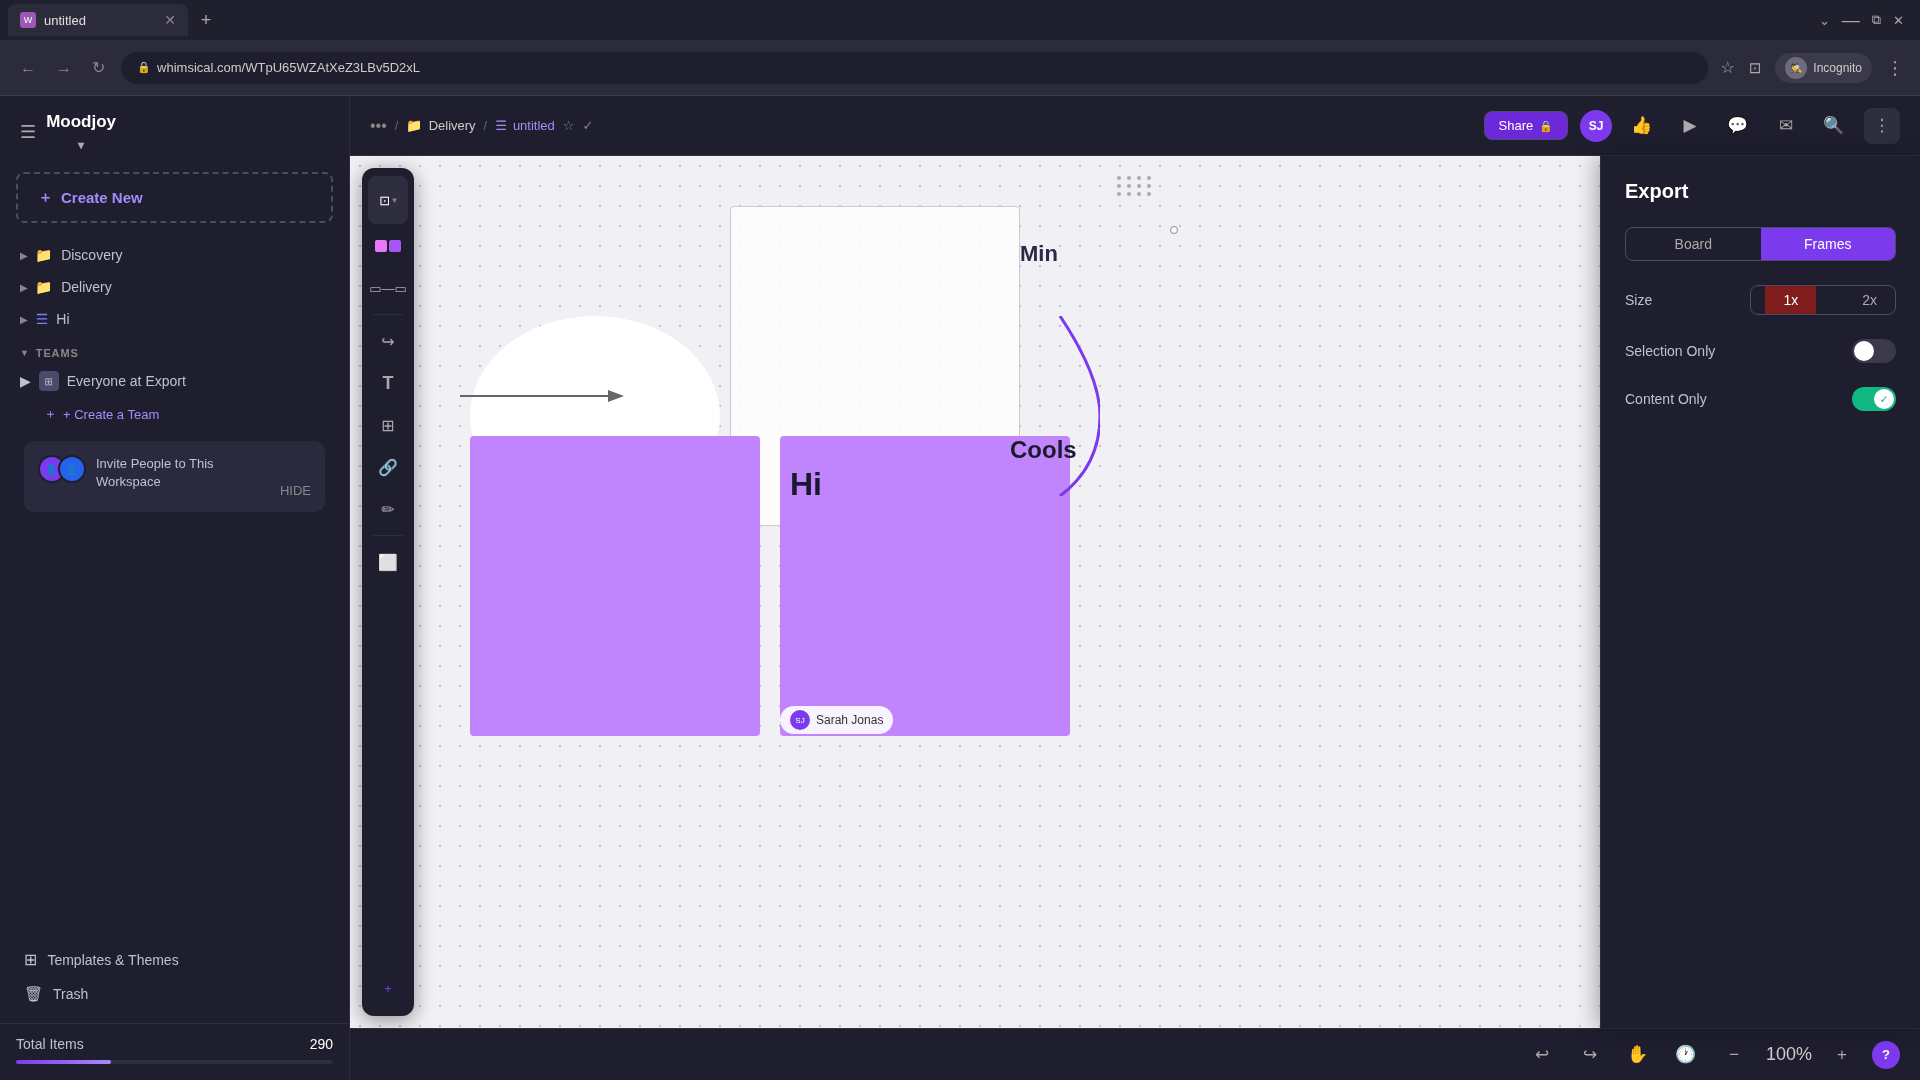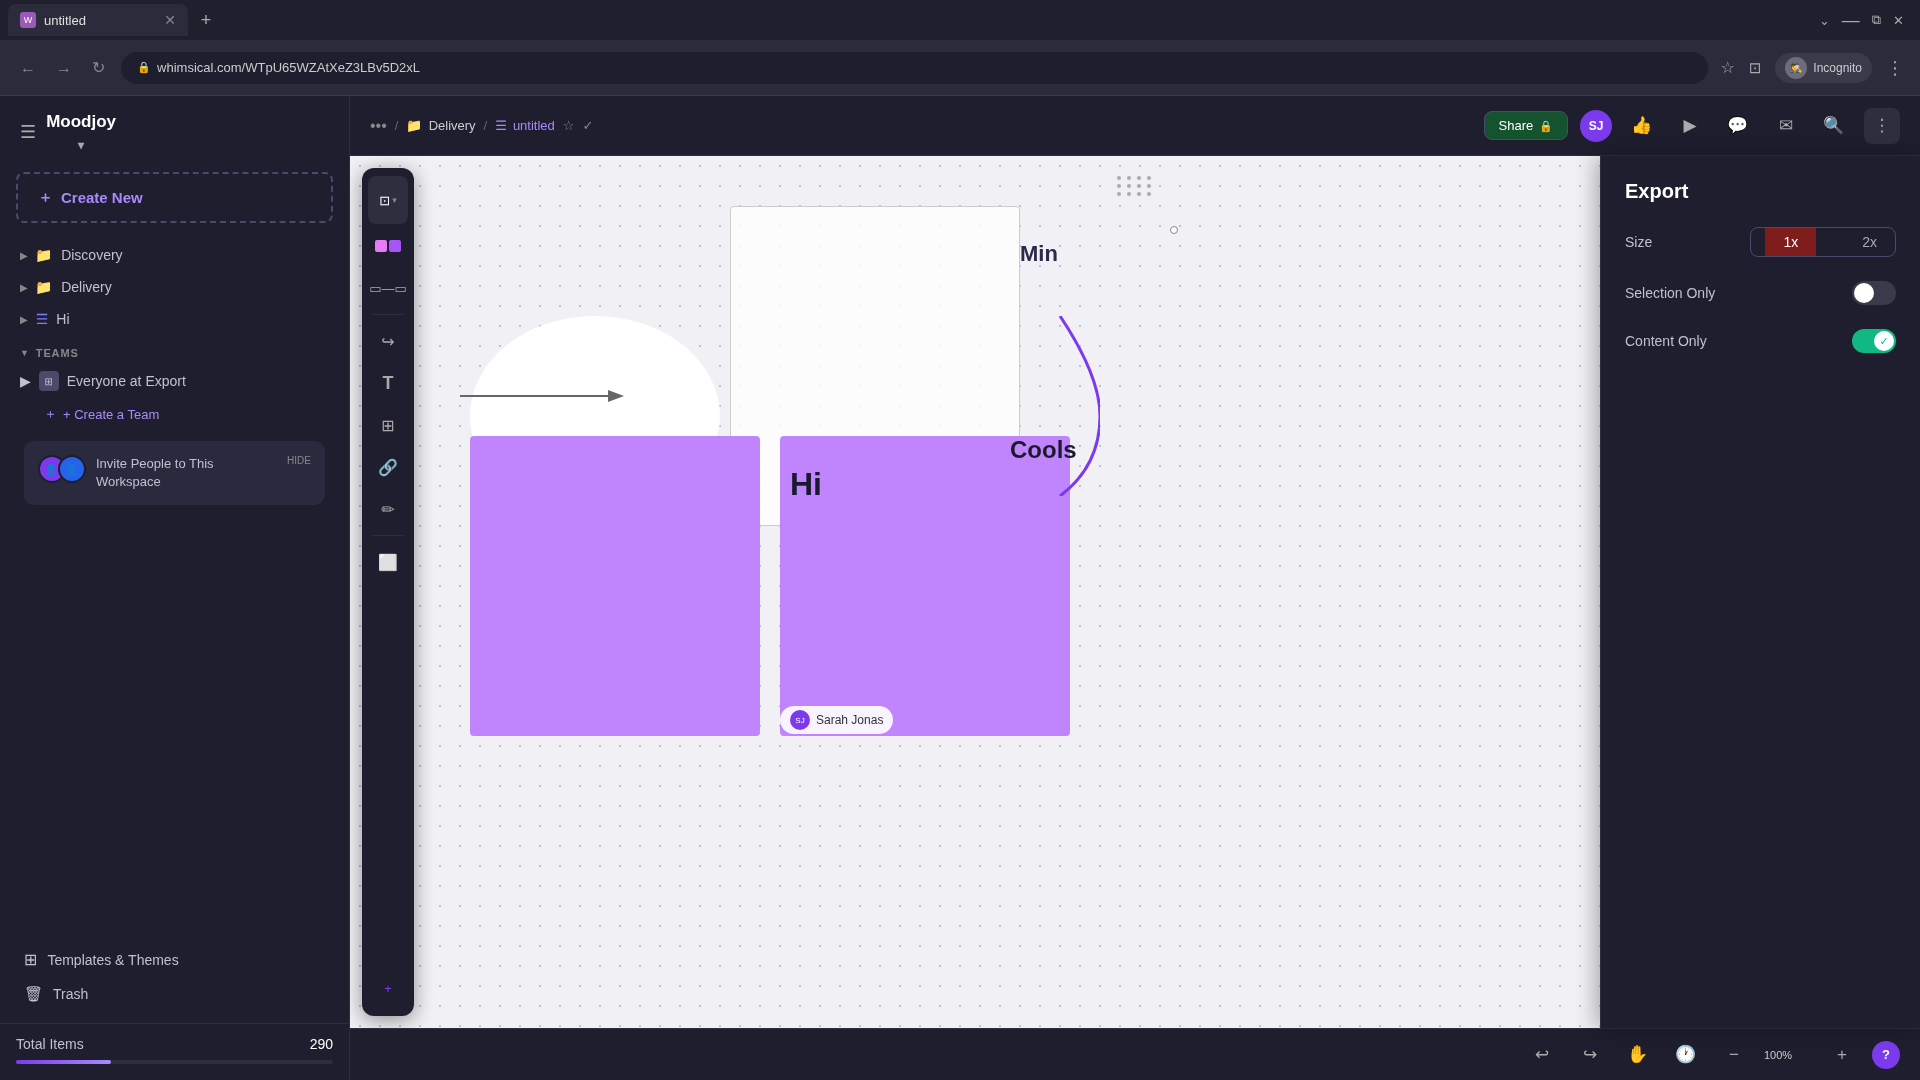--- a/index.html
+++ b/index.html
@@ -48,21 +48,21 @@
     .team-item { display: flex; align-items: center; gap: 8px; padding: 8px 12px; border-radius: 6px; cursor: pointer; color: #c0c0d0; font-size: 14px; }
     .team-icon { width: 20px; height: 20px; background: #4a4a6a; border-radius: 4px; display: flex; align-items: center; justify-content: center; font-size: 10px; }
 
     .create-team-btn { padding: 6px 12px 6px 36px; color: #a78bfa; font-size: 13px; cursor: pointer; display: flex; align-items: center; gap: 6px; }
 
     .invite-banner { margin: 12px 16px; background: #2a2a3e; border-radius: 10px; padding: 14px; display: flex; align-items: flex-start; gap: 10px; }
     .invite-avatar-group { display: flex; }
     .invite-avatar { width: 28px; height: 28px; border-radius: 50%; background: #7c3aed; font-size: 10px; display: flex; align-items: center; justify-content: center; border: 2px solid #1e1e2e; }
     .invite-avatar.second { background: #2563eb; margin-left: -8px; }
     .invite-text { font-size: 13px; color: #c0c0d0; line-height: 1.4; flex: 1; }
-    .hide-btn { font-size: 10px; color: #888; cursor: pointer; }
+    .hide-btn { font-size: 13px; color: #888; cursor: pointer; margin-top: 28px; }
 
     .sidebar-bottom { padding: 12px 12px; }
     .bottom-item { display: flex; align-items: center; gap: 10px; padding: 8px 12px; border-radius: 6px; cursor: pointer; color: #c0c0d0; font-size: 14px; }
     .bottom-item .grid-icon { font-size: 16px; }
     .bottom-item .trash-icon { font-size: 15px; }
 
     .total-items { padding: 12px 16px 16px; border-top: 1px solid #2e2e3e; }
     .total-label { font-size: 14px; color: #c0c0d0; display: flex; justify-content: space-between; margin-bottom: 8px; }
     .total-count { color: #fff; font-weight: 400; }
     .progress-bar { height: 4px; background: #2e2e3e; border-radius: 2px; }
@@ -77,21 +77,21 @@
     .breadcrumb-dots { font-size: 16px; cursor: pointer; }
     .breadcrumb-sep { color: #666; }
     .breadcrumb-folder { display: flex; align-items: center; gap: 6px; color: #ccc; cursor: pointer; }
     .breadcrumb-folder-icon { color: #f5a623; }
     .breadcrumb-doc { display: flex; align-items: center; gap: 6px; color: #a78bfa; cursor: pointer; font-weight: 500; }
     .breadcrumb-doc-icon { color: #a78bfa; }
     .title-star { color: #888; cursor: pointer; }
     .title-check { color: #888; cursor: pointer; }
 
     .topbar-right { margin-left: auto; display: flex; align-items: center; gap: 12px; }
-    .share-btn { background: #14532d; border: 1px solid #4a4a6a; border-radius: 8px; padding: 6px 14px; color: #fff; font-size: 13px; cursor: pointer; display: flex; align-items: flex-end; gap: 6px; }
+    .share-btn { background: #6d28d9; border: 1px solid #4a4a6a; border-radius: 8px; padding: 6px 14px; color: #fff; font-size: 13px; cursor: pointer; display: flex; align-items: flex-end; gap: 6px; }
     .lock-icon { font-size: 11px; color: #aaa; }
     .user-avatar { width: 32px; height: 32px; border-radius: 50%; background: #7c3aed; display: flex; align-items: center; justify-content: center; font-size: 12px; font-weight: 600; cursor: pointer; }
     .topbar-icon { width: 36px; height: 36px; border-radius: 8px; display: flex; align-items: center; justify-content: center; color: #aaa; font-size: 17px; cursor: pointer; }
     .export-btn-active { background: #2e2e3e; }
 
     
     .canvas-area { flex: 1; background: #f0f0f5; background-image: radial-gradient(circle, #c0c0cc 1px, transparent 1px); background-size: 20px 20px; position: relative; overflow: hidden; }
 
     
     .toolbar { position: absolute; left: 12px; top: 12px; bottom: 12px; width: 52px; background: #1e1e2e; border-radius: 12px; display: flex; flex-direction: column; align-items: center; padding: 8px 0; gap: 2px; box-shadow: 0 4px 20px rgba(0,0,0,0.4); }
@@ -109,21 +109,21 @@
     .frame-box { border: 1px solid #ccc; background: rgba(255,255,255,0.8); border-radius: 4px; }
     .purple-rect { background: #c084fc; border-radius: 4px; }
     .white-bubble { background: white; border-radius: 50%; }
     .label-text { position: absolute; font-size: 28px; font-weight: 700; color: #1a1a2e; }
     .user-tag { position: absolute; display: flex; align-items: center; gap: 6px; background: rgba(255,255,255,0.9); border-radius: 20px; padding: 4px 10px; font-size: 12px; color: #333; }
     .user-tag-avatar { width: 20px; height: 20px; border-radius: 50%; background: #7c3aed; display: flex; align-items: center; justify-content: center; font-size: 8px; color: #fff; }
 
     
     .canvas-bottom { height: 52px; background: #1e1e2e; border-top: 1px solid #2e2e3e; display: flex; align-items: center; padding: 0 20px; gap: 12px; justify-content: flex-end; }
     .bottom-btn { width: 36px; height: 36px; border-radius: 8px; display: flex; align-items: center; justify-content: center; color: #aaa; font-size: 17px; cursor: pointer; }
-    .zoom-display { color: #ccc; font-size: 11px; min-width: 48px; text-align: left; }
+    .zoom-display { color: #ccc; font-size: 18px; min-width: 48px; text-align: right; }
     .help-btn { width: 28px; height: 28px; border-radius: 50%; background: #7c3aed; display: flex; align-items: center; justify-content: center; color: #fff; font-size: 13px; font-weight: 700; cursor: pointer; }
 
     
     .export-panel { position: absolute; right: 0; top: 0; width: 320px; background: #1e1e2e; border-left: 1px solid #2e2e3e; height: 100%; display: flex; flex-direction: column; padding: 24px; gap: 24px; box-shadow: -4px 0 20px rgba(0,0,0,0.3); }
     .export-tabs { display: flex; gap: 0; border-radius: 8px; overflow: hidden; border: 1px solid #4a4a6a; }
     .export-tab { flex: 1; padding: 8px 0; text-align: center; font-size: 14px; font-weight: 500; cursor: pointer; }
     .export-tab.active { background: #7c3aed; color: #fff; }
     .export-tab.inactive { background: transparent; color: #aaa; }
     .export-row { display: flex; align-items: center; justify-content: space-between; }
     .export-row-label { font-size: 14px; color: #c0c0d0; }
@@ -416,20 +416,24 @@
         </div>
 
         <div class="cursor-indicator" style="left:820px;top:70px;">
           <div class="cursor-dot"></div>
         </div>
       </div>
 
       <div class="export-panel">
         <div style="font-size:20px;font-weight:700;color:#fff;">Export</div>
 
+        <div class="export-tabs">
+          <div class="export-tab inactive">Board</div>
+          <div class="export-tab active">Frames</div>
+        </div>
 
         <div class="export-row">
           <span class="export-row-label">Size</span>
           <div class="size-btns">
             <div class="size-btn active">1x</div>
             <div class="size-btn inactive">2x</div>
           </div>
         </div>
 
         <div class="export-row">

